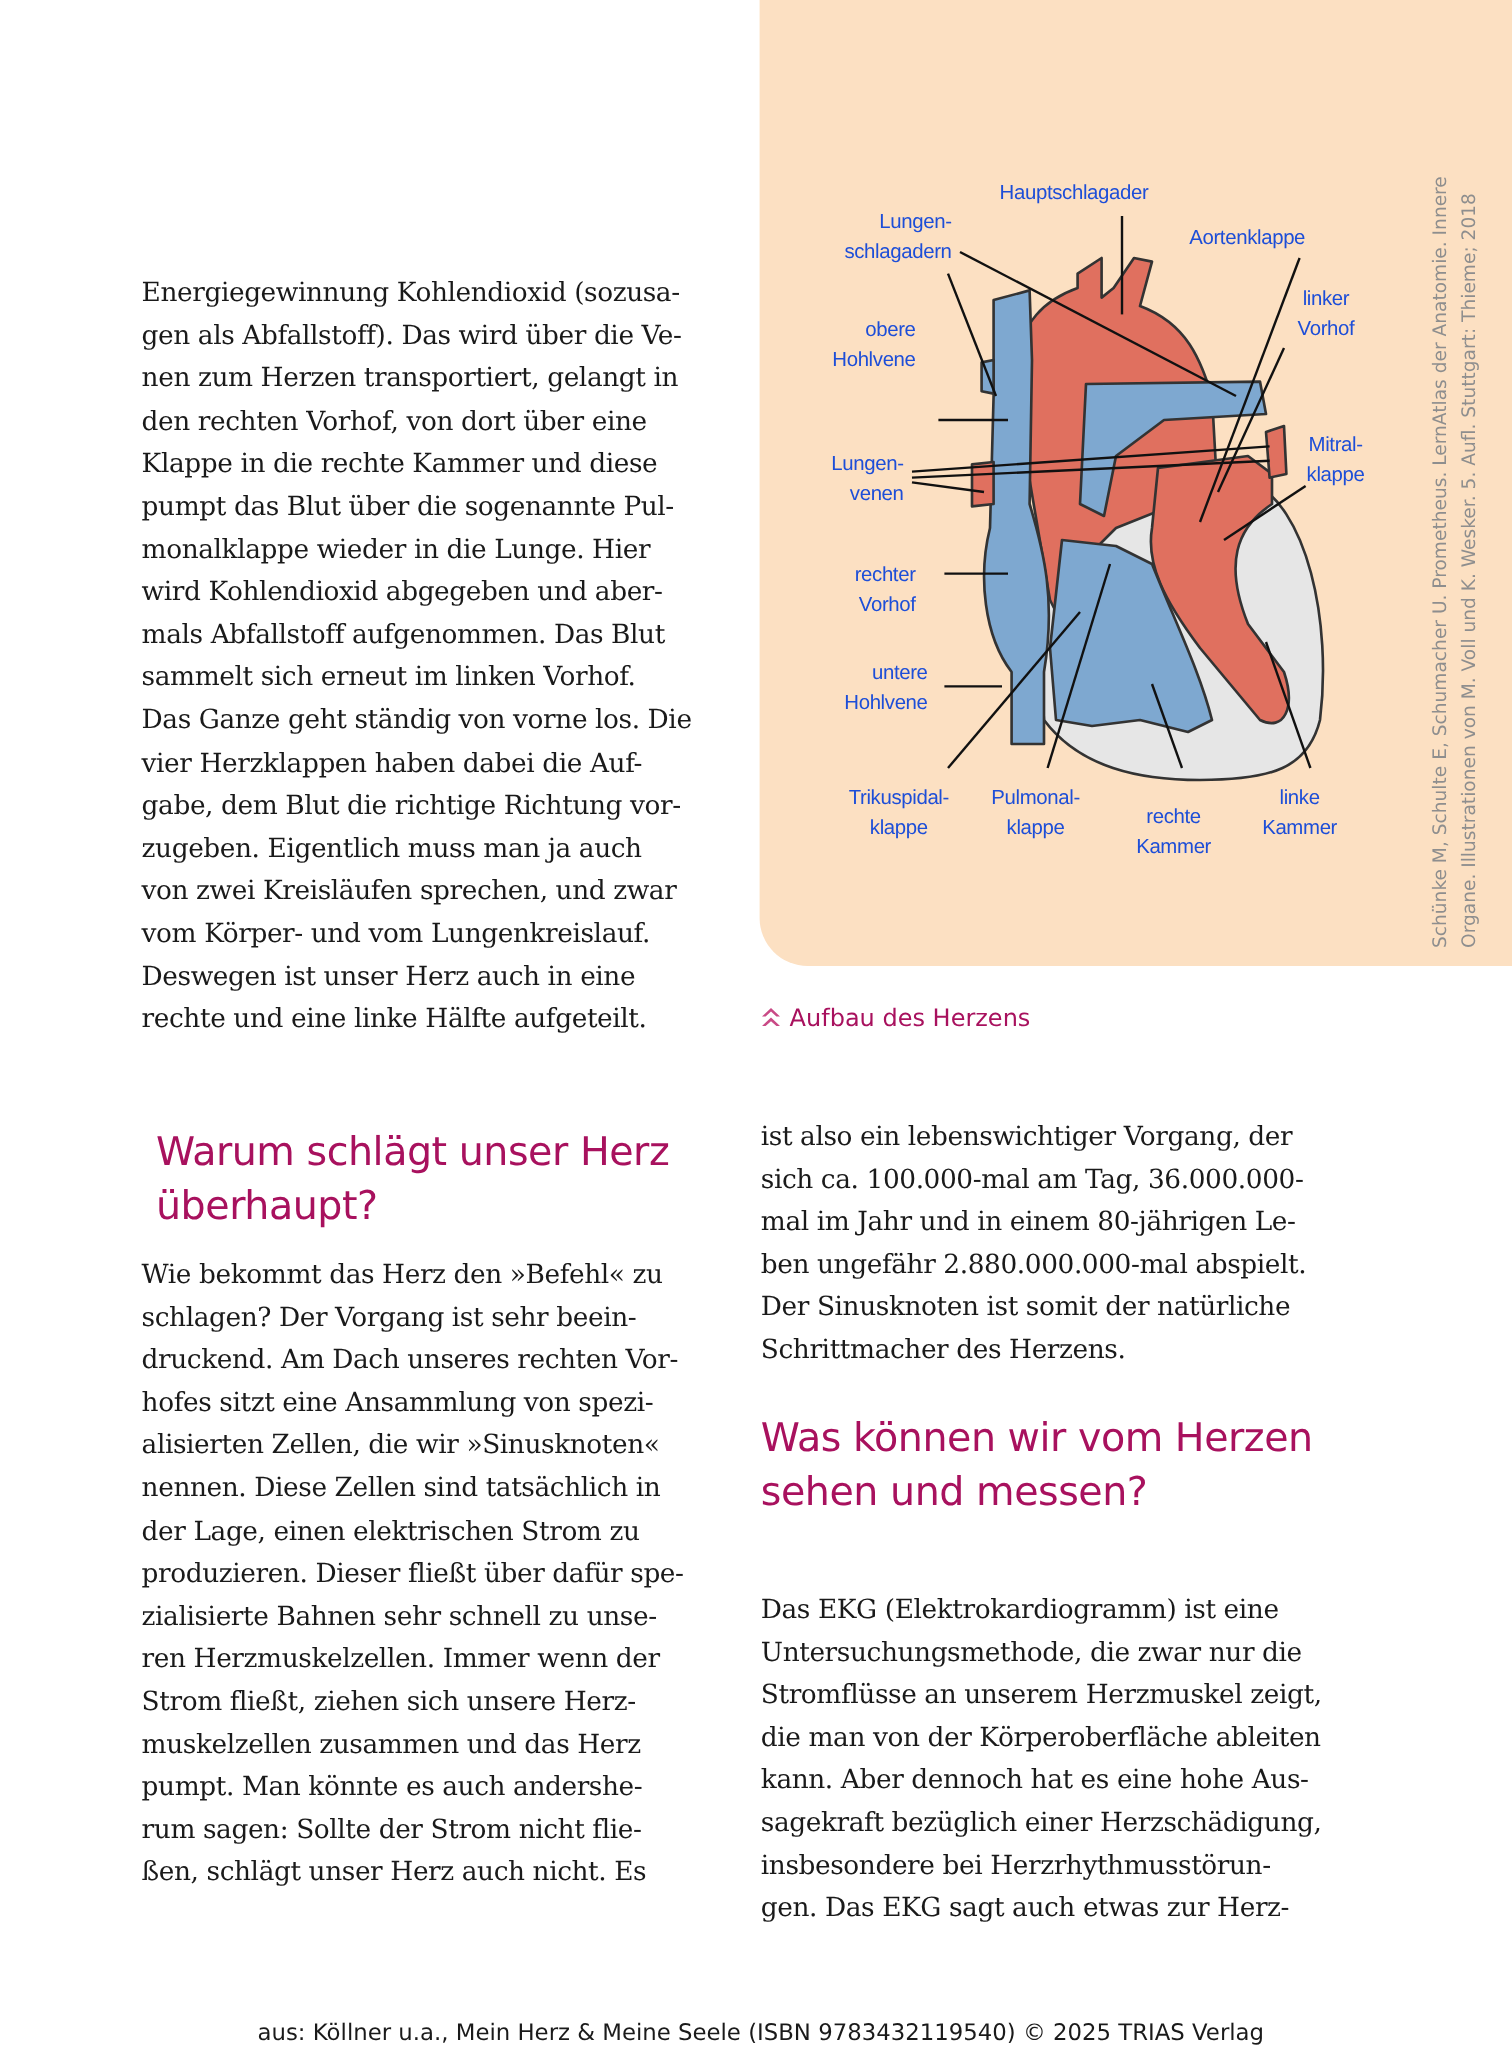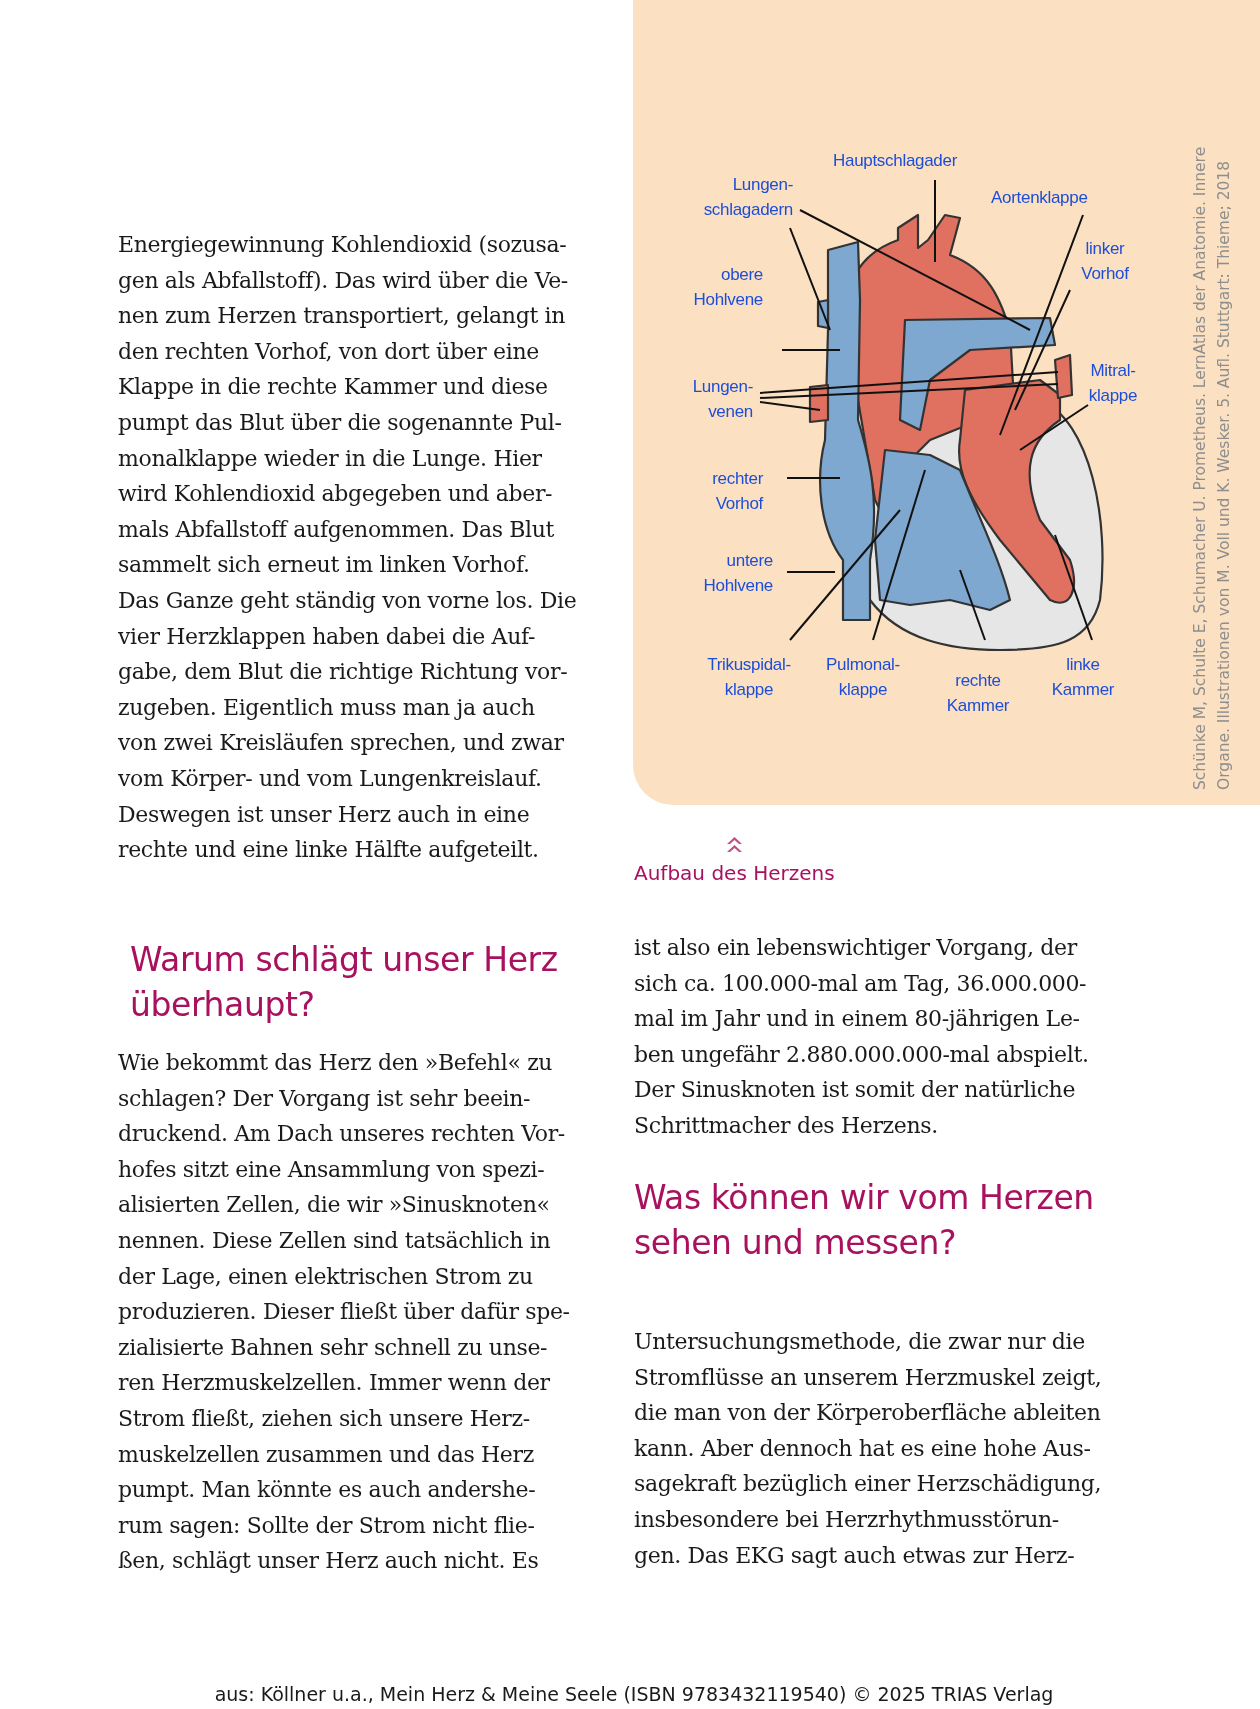--- a/index.html
+++ b/index.html
@@ -28,21 +28,21 @@
   .col { position: absolute; font-size: 22px; line-height: 35.6px; letter-spacing: -0.35px; }
   .col-left { left: 118px; width: 480px; }
   .col-right { left: 634px; width: 480px; margin-top: 28px; }
   .line { display: block; white-space: nowrap; }
   .heading {
     position: absolute; font-family: "DejaVu Sans", "Liberation Sans", sans-serif;
     color: #a8115e; font-size: 33px; line-height: 45px; letter-spacing: -0.4px; font-weight: normal;
   }
   .caption {
     position: absolute; left: 634px; top: 836px; font-family: "DejaVu Sans", "Liberation Sans", sans-serif;
-    font-size: 20px; color: #a8115e; display: flex; align-items: center; gap: 7px; flex-direction: column;
+    font-size: 20px; color: #a8115e; display: flex; align-items: center; gap: 7px;
   }
   .caption-icon { width: 17px; height: 18px; display: inline-block; }
   .footer {
     position: absolute; left: 0; width: 1260px; top: 1683px; text-align: center;
     font-family: "DejaVu Sans", "Liberation Sans", sans-serif; font-size: 19px; color: #1a1a1a;
     padding-left: 0;
   }
   .footer span { position: relative; left: 4px; }
 </style>
 </head>
@@ -180,20 +180,21 @@
   <span class="line">Der Sinusknoten ist somit der natürliche</span>
   <span class="line">Schrittmacher des Herzens.</span>
 </div>
 
 <h2 class="heading" style="left:634px; top:1175px; margin:0;">
   <span class="line">Was können wir vom Herzen</span>
   <span class="line">sehen und messen?</span>
 </h2>
 
 <div class="col col-right" style="top:1296px;">
+  <span class="line">Das EKG (Elektrokardiogramm) ist eine</span>
   <span class="line">Untersuchungsmethode, die zwar nur die</span>
   <span class="line">Stromflüsse an unserem Herzmuskel zeigt,</span>
   <span class="line">die man von der Körperoberfläche ableiten</span>
   <span class="line">kann. Aber dennoch hat es eine hohe Aus-</span>
   <span class="line">sagekraft bezüglich einer Herzschädigung,</span>
   <span class="line">insbesondere bei Herzrhythmusstörun-</span>
   <span class="line">gen. Das EKG sagt auch etwas zur Herz-</span>
 </div>
 
 <div class="footer">

